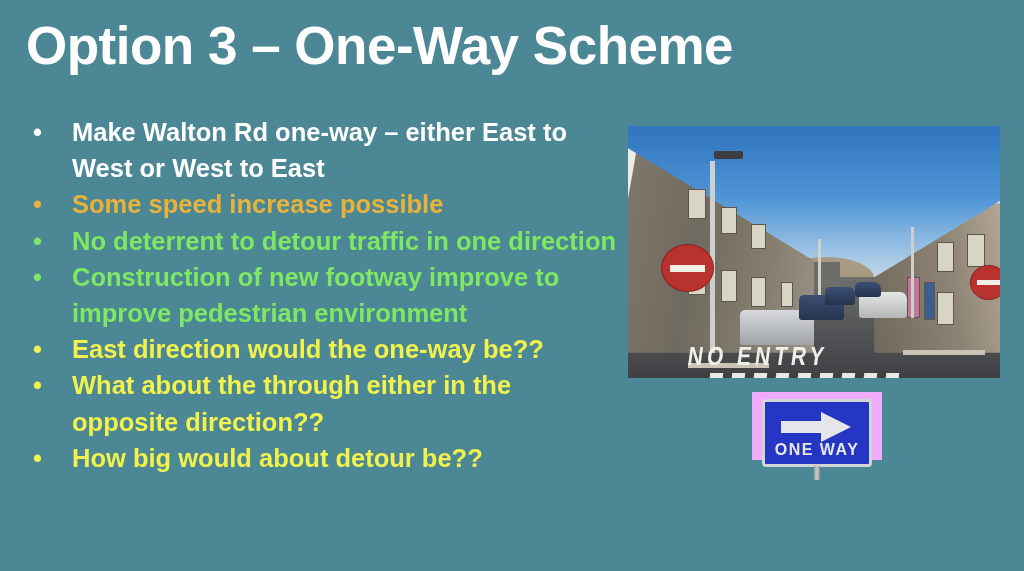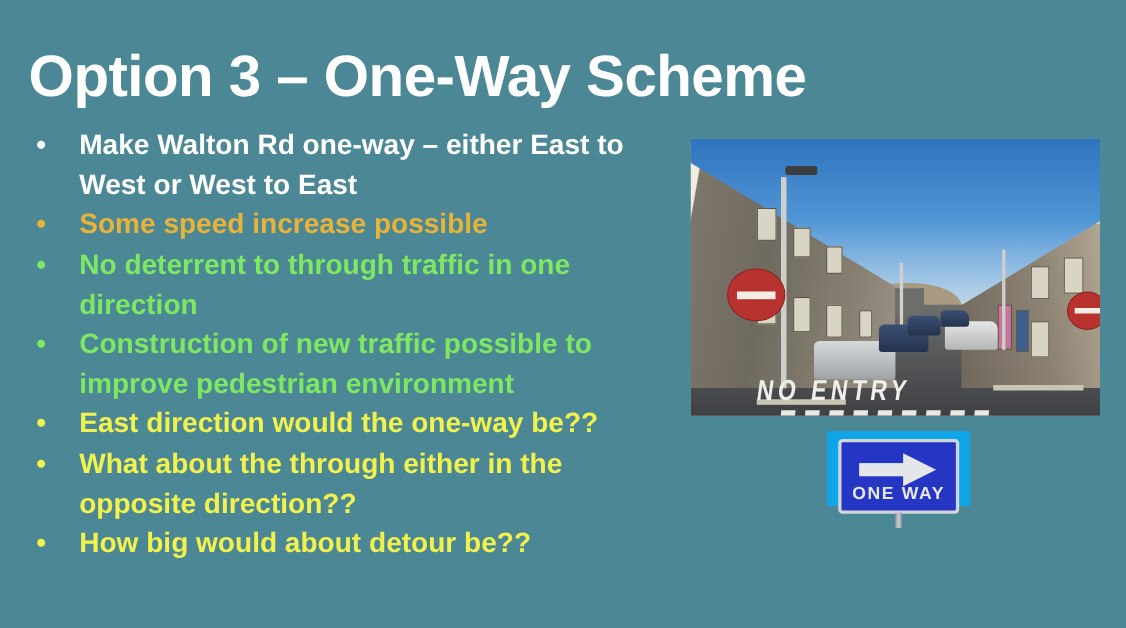--- a/index.html
+++ b/index.html
@@ -23,21 +23,20 @@
     position: absolute;
     left: 26px;
     top: 8px;
     width: 900px;
     color: #ffffff;
     font-size: 53px;
     font-weight: bold;
     line-height: 76px;
     letter-spacing: -0.5px;
     white-space: nowrap;
-    margin-top: 24px;
   }
 
   
   #bullet-list {
     position: absolute;
     left: 22px;
     top: 114px;
     width: 596px;
   }
   .bullet-item {
@@ -204,21 +203,21 @@
     background: #c9c5b4;
   }
 
   
   #oneway-sign {
     position: absolute;
     left: 752px;
     top: 392px;
     width: 130px;
     height: 68px;
-    background: #0ea5e9;
+    background: #f0abfc;
   }
   #oneway-sign .plate {
     position: absolute;
     left: 10px;
     top: 7px;
     width: 110px;
     height: 68px;
     background: #2535c4;
     border: 3px solid #d3d5d9;
     border-radius: 4px;
@@ -284,26 +283,26 @@
       <span class="bullet-text">Make Walton Rd one-way – either East to West or West to East</span>
     </div>
 
     <div class="bullet-item" style="color: rgb(232, 179, 58);">
       <span class="bullet-marker">•</span>
       <span class="bullet-text">Some speed increase possible</span>
     </div>
 
     <div class="bullet-item" style="color: rgb(127, 232, 99);">
       <span class="bullet-marker">•</span>
-      <span class="bullet-text">No deterrent to through traffic in one direction</span>
+      <span class="bullet-text">No deterrent to detour traffic in one direction</span>
     </div>
 
     <div class="bullet-item" style="color: rgb(127, 232, 99);">
       <span class="bullet-marker">•</span>
-      <span class="bullet-text">Construction of new traffic possible to improve pedestrian environment</span>
+      <span class="bullet-text">Construction of new footway improve to improve pedestrian environment</span>
     </div>
 
     <div class="bullet-item" style="color: rgb(242, 242, 77);">
       <span class="bullet-marker">•</span>
       <span class="bullet-text">East direction would the one-way be??</span>
     </div>
 
     <div class="bullet-item" style="color: rgb(242, 242, 77);">
       <span class="bullet-marker">•</span>
       <span class="bullet-text">What about the through either in the opposite direction??</span>

